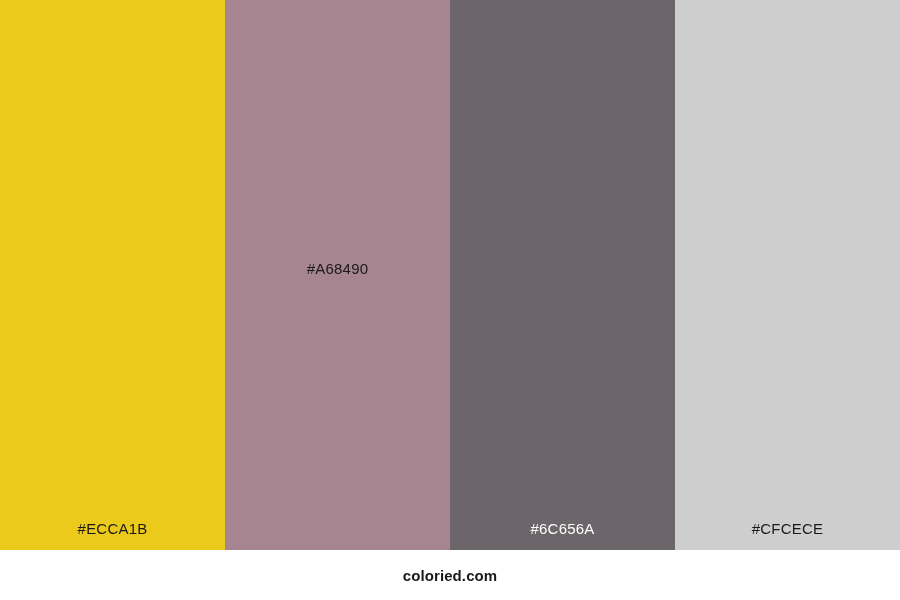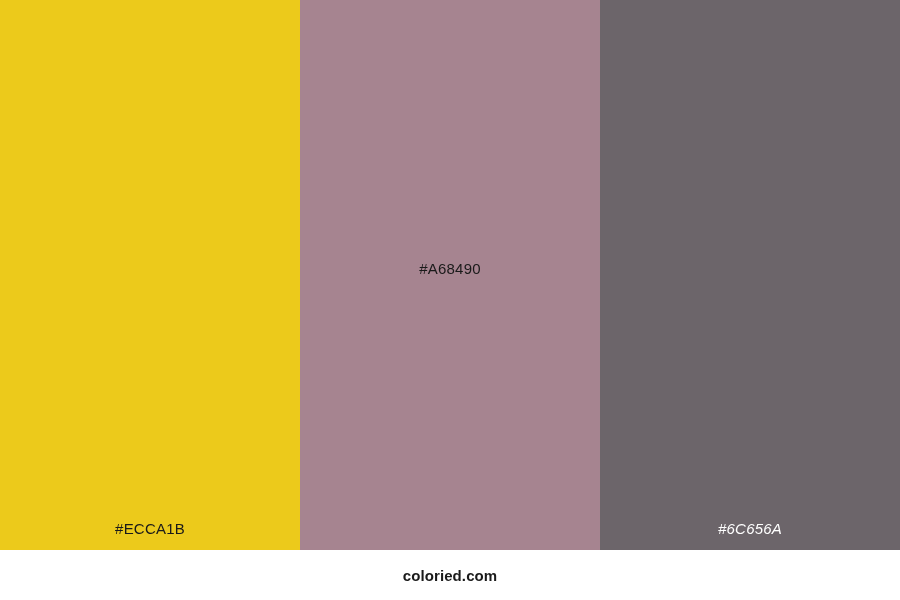--- a/index.html
+++ b/index.html
@@ -72,24 +72,27 @@
 
     <div class="swatch" style="background-color: rgb(236, 202, 27);">
       <span class="swatch-label" style="color: rgb(26, 26, 26);">#ECCA1B</span>
     </div>
 
 
     <div class="swatch" style="background-color: rgb(166, 132, 144); align-items: center;">
       <span class="swatch-label" style="color: rgb(26, 26, 26);">#A68490</span>
     </div>
 
-    <div class="swatch" style="background-color: rgb(108, 101, 106); font-style: italic;">
+    <div class="swatch" style="background-color: rgb(108, 101, 106);">
       <span class="swatch-label" style="color: rgb(255, 255, 255);">#6C656A</span>
     </div>
 
+    <div class="swatch" style="background-color: rgb(207, 206, 206);">
+      <span class="swatch-label" style="color: rgb(26, 26, 26);">#CFCECE</span>
+    </div>
 
   </div>
 
   <div id="footer-bar">
     <span id="footer-credit">coloried.com</span>
   </div>
 
 </div>
 
 </body></html>

